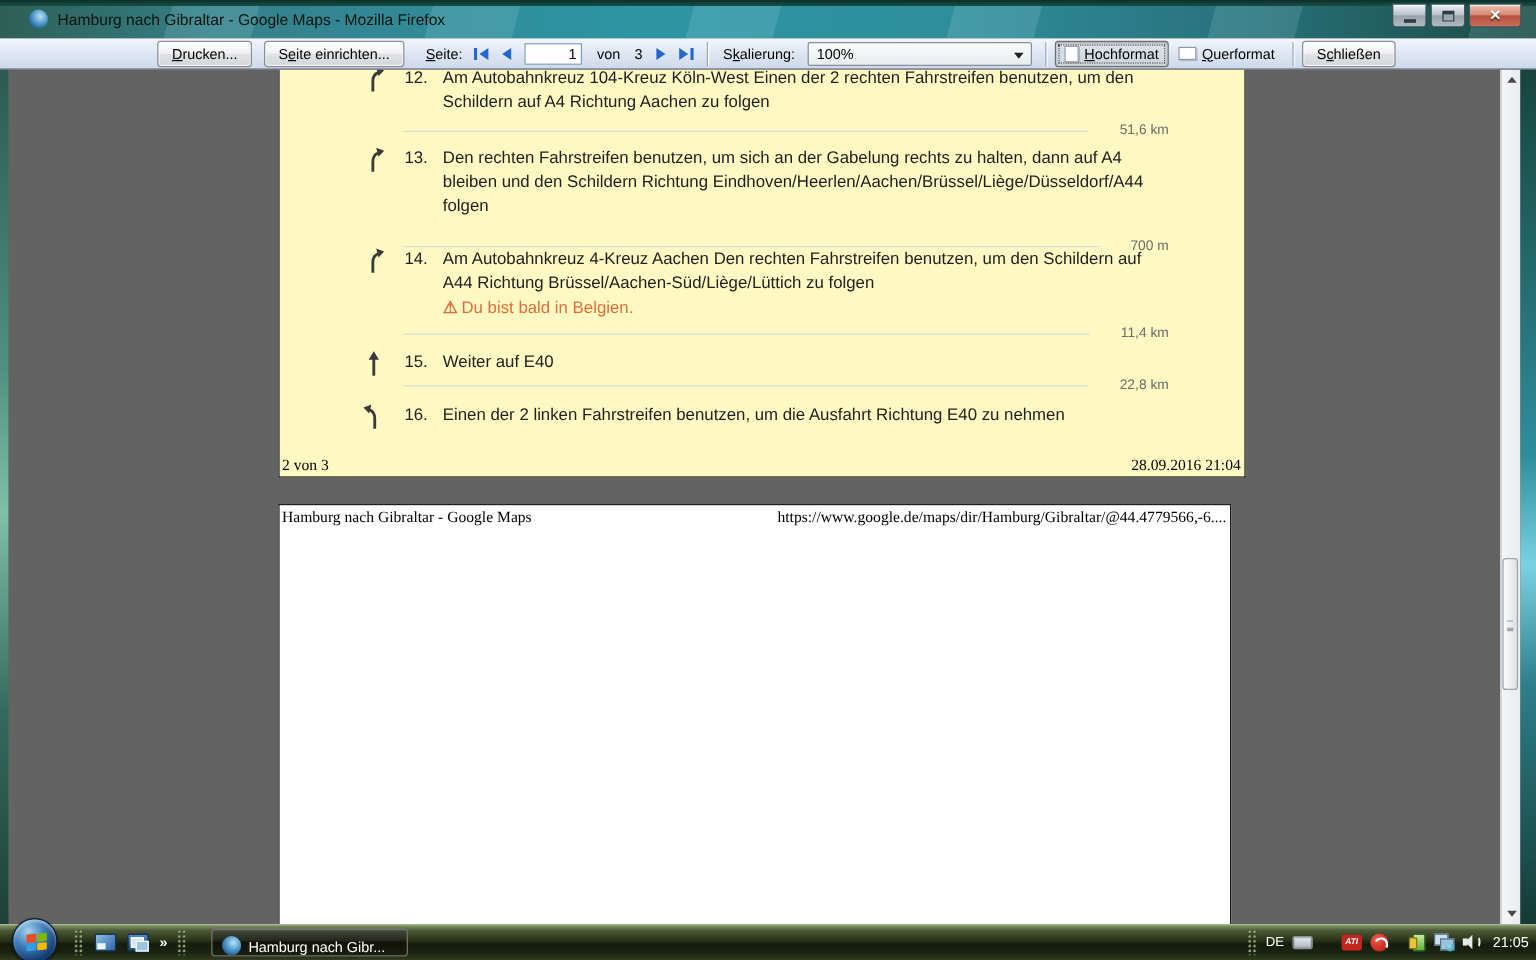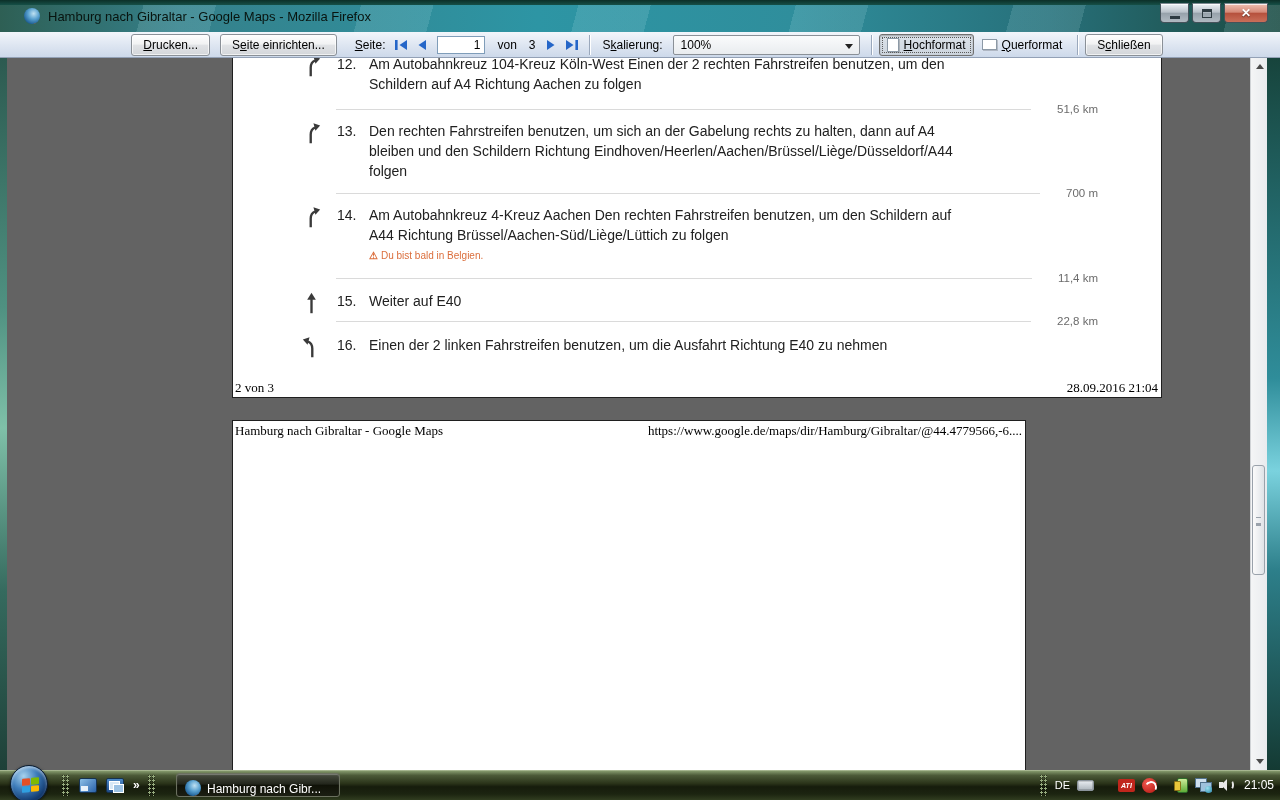--- a/index.html
+++ b/index.html
@@ -61,30 +61,30 @@
   .vscroll{position:absolute;right:13px;top:0;bottom:0;width:17px;
     background:linear-gradient(90deg,#f4f5f6,#e9ebee);border-left:1px solid #d0d3d6;}
   .scroll-arrow{position:absolute;left:0;width:17px;height:17px;display:flex;align-items:center;justify-content:center;}
   .tri-up{width:0;height:0;border-left:4px solid transparent;border-right:4px solid transparent;border-bottom:5px solid #4a4a4a;}
   .tri-down{width:0;height:0;border-left:4px solid transparent;border-right:4px solid transparent;border-top:5px solid #4a4a4a;}
   .thumb{position:absolute;left:1px;right:2px;top:407px;height:110px;border:1px solid #9aa2ab;border-radius:3px;
     background:linear-gradient(90deg,#fbfbfb,#dfe3e7);}
   .thumb::after{content:'';position:absolute;left:3px;right:3px;top:50%;height:5px;margin-top:-3px;
     border-top:1px solid #9aa2ab;border-bottom:1px solid #9aa2ab;box-shadow:0 2px 0 #9aa2ab;}
 
-  .page2{position:absolute;left:232px;top:0;width:930px;height:340px;background:#ffffff;
+  .page2{position:absolute;left:232px;top:0;width:806px;height:340px;background:#fef9c3;
     border:1px solid #1f1f1f;border-top:none;}
   .page3{position:absolute;left:232px;top:362px;width:794px;height:350px;background:#fff;
     border:1px solid #1f1f1f;border-bottom:none;}
 
   .step{position:absolute;left:0;right:0;color:#212121;font-size:14px;}
   .step .ico{position:absolute;left:69px;top:1px;}
   .step .num{position:absolute;left:104px;top:0;width:30px;line-height:20px;}
   .step .txt{position:absolute;left:136px;top:0;width:604px;line-height:20px;}
-  .warn{color:var(--warning);font-size:10px;margin-top:1px;}
+  .warn{color:var(--warning);font-size:14px;margin-top:1px;}
   .warn-ico{font-weight:bold;margin-right:3px;}
   .divider{position:absolute;left:103px;right:63px;height:14px;display:flex;align-items:center;}
   .divider .line{flex:1;border-top:1px solid #dadada;margin-right:10px;}
   .dist{font-size:11.5px;color:#6b6b6b;white-space:nowrap;margin-left:16px;}
   .p2footer,.p3header{position:absolute;left:2px;right:3px;display:flex;justify-content:space-between;
     font-family:"Liberation Serif",serif;font-size:13px;color:#000;}
   .p2footer{top:322px;}
   .p3header{top:2px;}
 
   
@@ -234,21 +234,21 @@
             <span class="dist">51,6 km</span>
           </div>
           <div class="step" style="top: 63px;">
             <span class="ico"><svg width="19" height="22" viewBox="0 0 24 28">
                 <path d="M11 27 V16 C11 11 13 8.5 16.5 7" fill="none" stroke="#3a3a3a" stroke-width="3"></path>
                 <path d="M14.5 1.5 L23 4.5 L17 11 Z" fill="#3a3a3a"></path>
               </svg></span>
             <span class="num">13.</span>
             <span class="txt">Den rechten Fahrstreifen benutzen, um sich an der Gabelung rechts zu halten, dann auf A4 bleiben und den Schildern Richtung Eindhoven/Heerlen/Aachen/Brüssel/Liège/Düsseldorf/A44 folgen</span>
           </div>
-          <div class="divider" style="top: 128px;">
+          <div class="divider" style="top: 140px;">
             <span class="line"></span>
             <span class="dist">700 m</span>
           </div>
           <div class="step" style="top: 147px;">
             <span class="ico"><svg width="19" height="22" viewBox="0 0 24 28">
                 <path d="M11 27 V16 C11 11 13 8.5 16.5 7" fill="none" stroke="#3a3a3a" stroke-width="3"></path>
                 <path d="M14.5 1.5 L23 4.5 L17 11 Z" fill="#3a3a3a"></path>
               </svg></span>
             <span class="num">14.</span>
             <span class="txt">Am Autobahnkreuz 4-Kreuz Aachen Den rechten Fahrstreifen benutzen, um den Schildern auf A44 Richtung Brüssel/Aachen-Süd/Liège/Lüttich zu folgen<div class="warn"><span class="warn-ico">⚠</span>Du bist bald in Belgien.</div></span>

